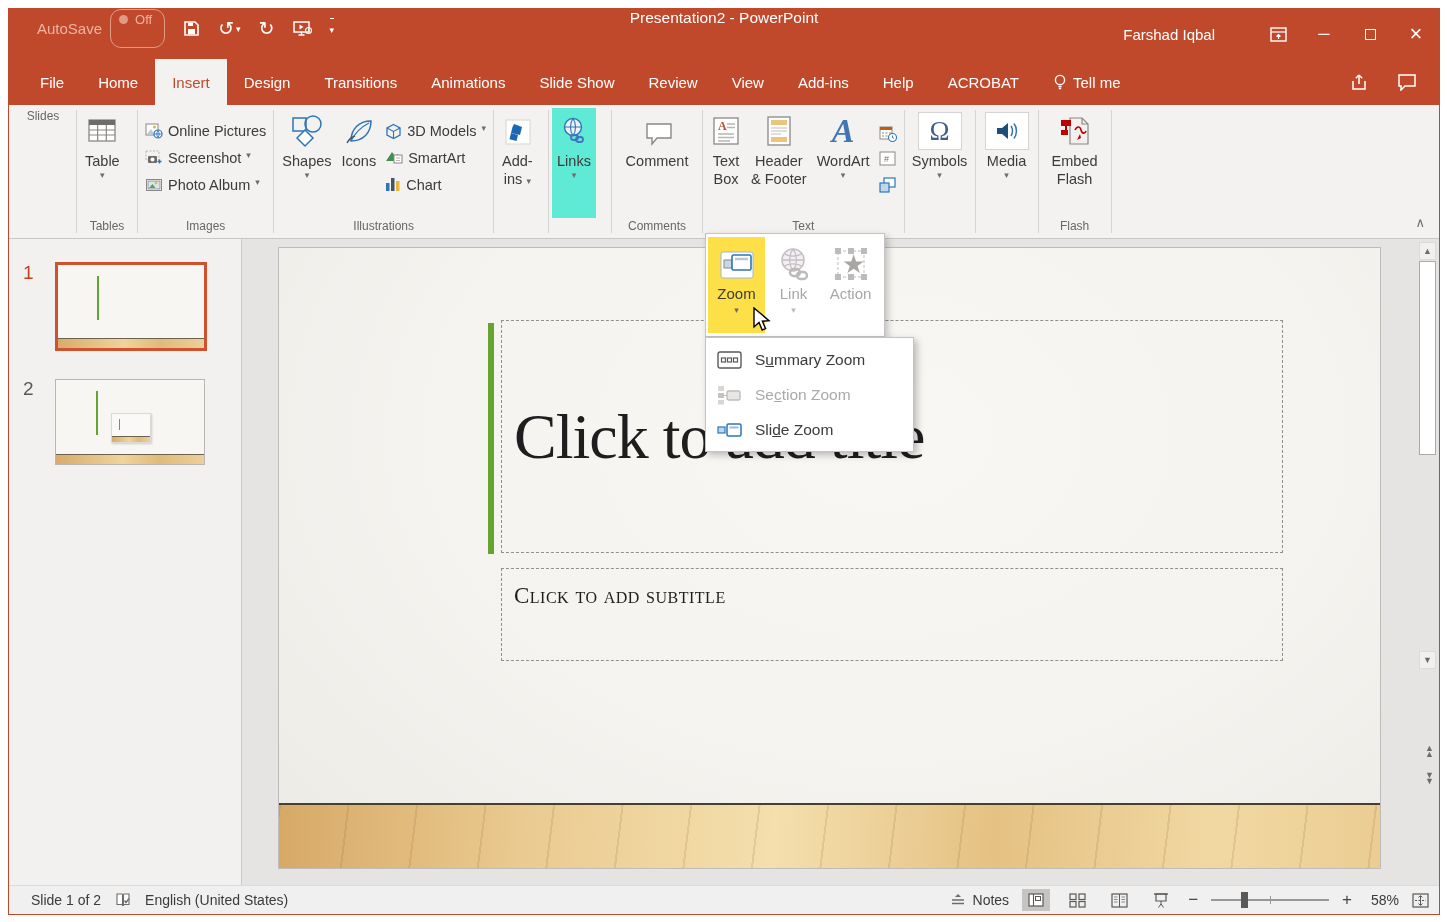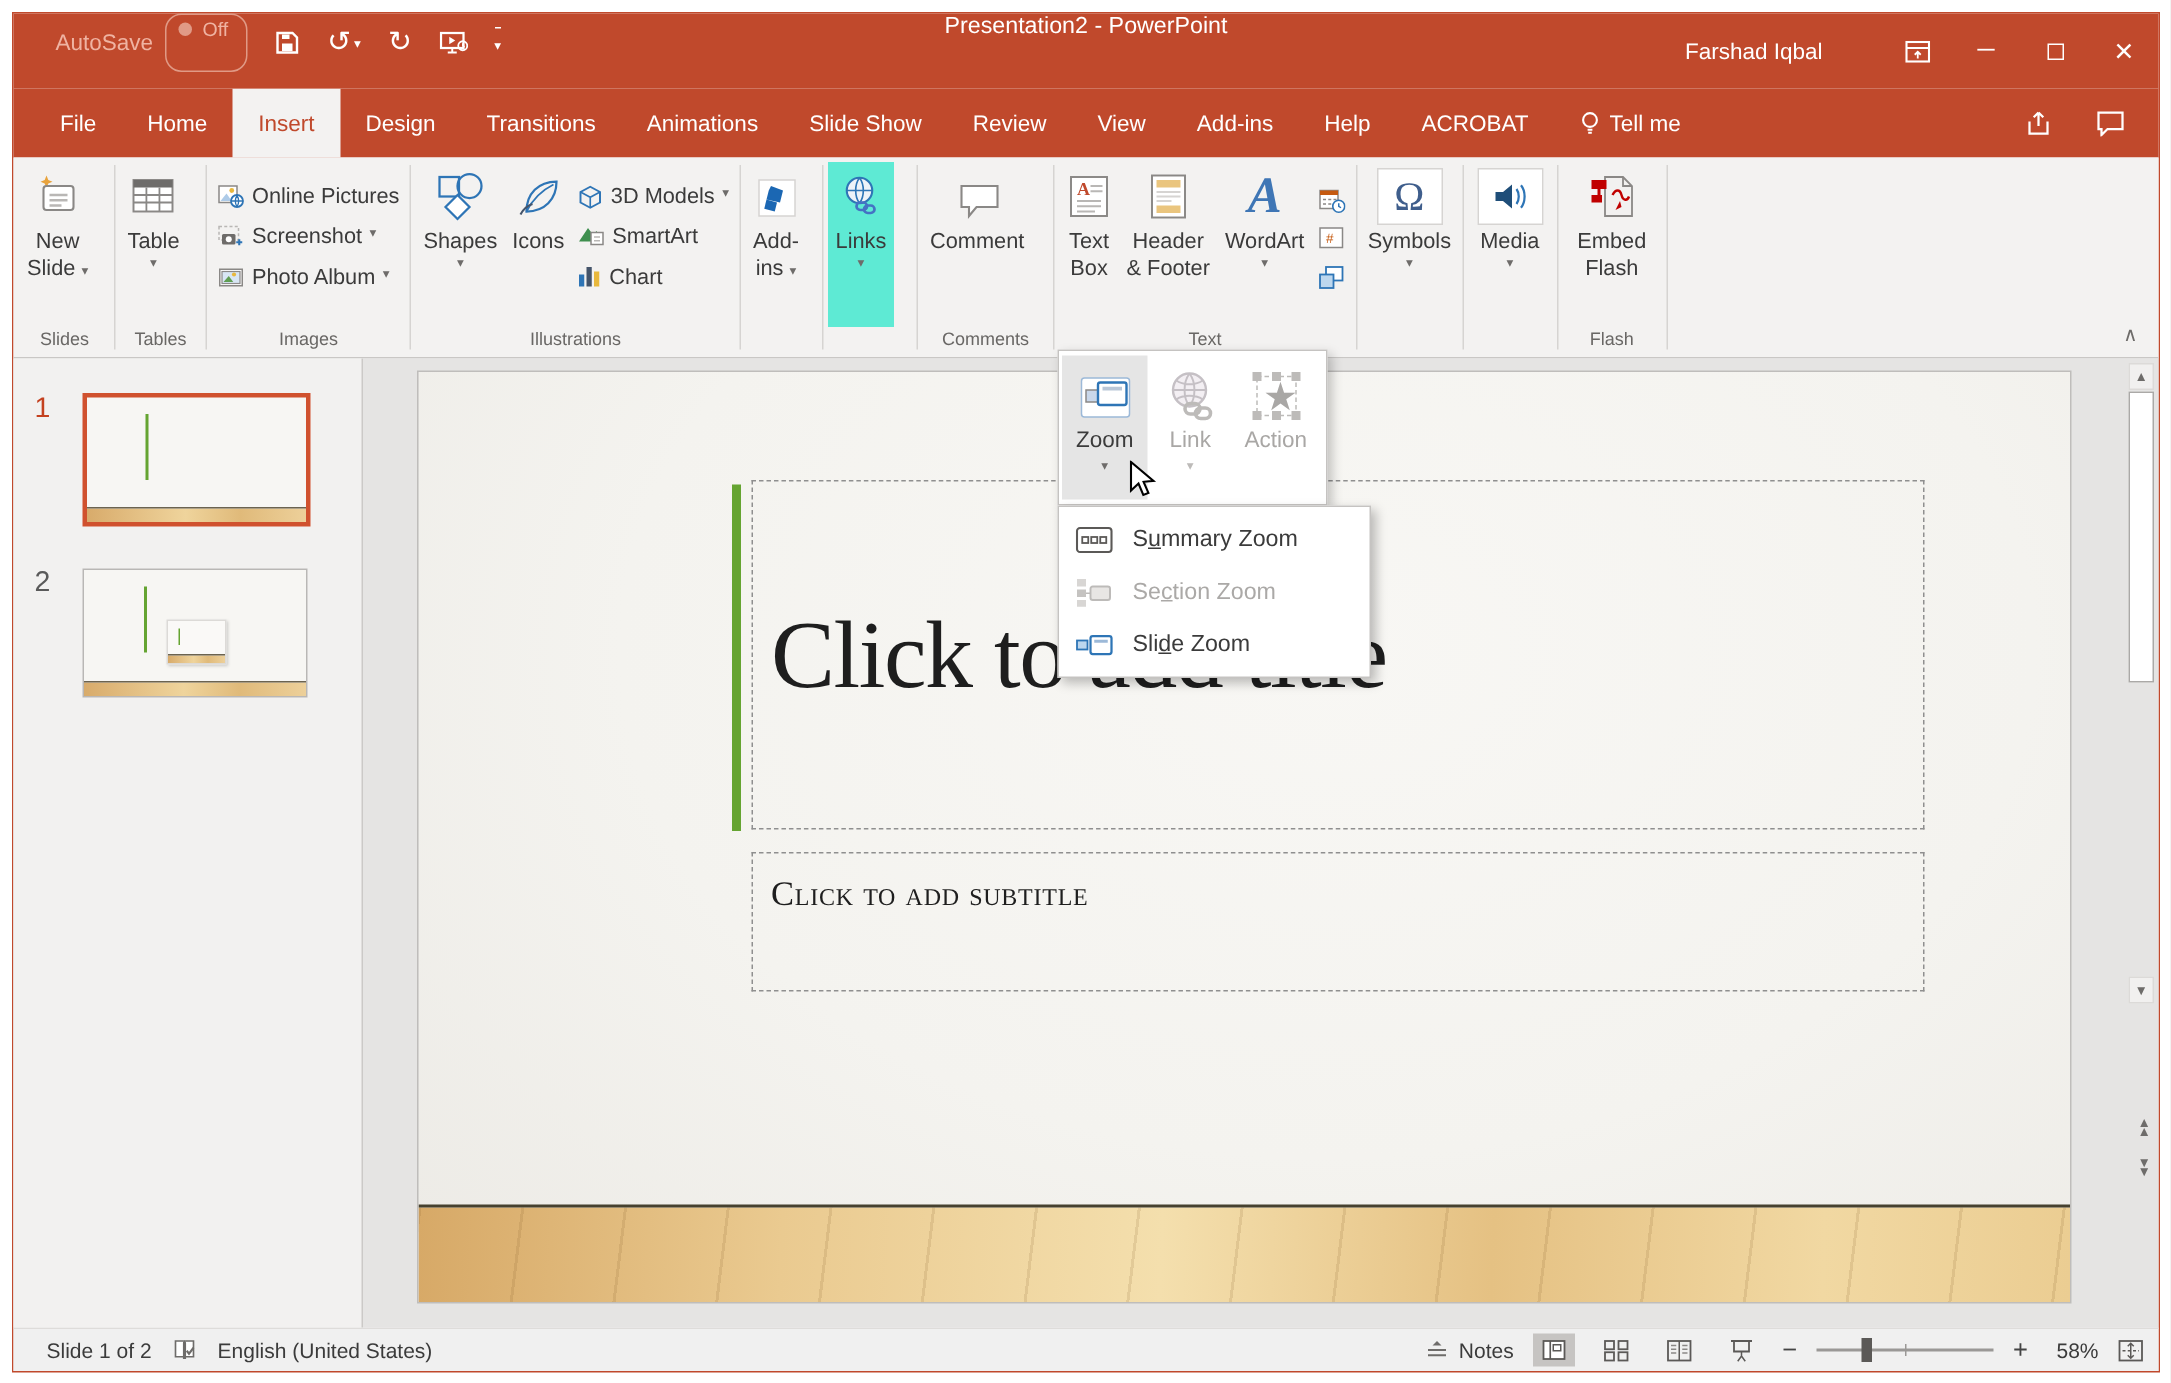--- a/index.html
+++ b/index.html
@@ -86,21 +86,21 @@
   .zt-line{position:absolute;left:0;right:0;top:7px;height:2px;background:#9A9896}
   .zt-tick{position:absolute;left:50%;top:4px;width:1px;height:8px;background:#9A9896}
   .zt-thumb{position:absolute;left:25%;top:0;width:7px;height:16px;background:#5B5957}
   .zoom-sign{font-size:17px;color:#444}
   .zoom-pct{min-width:34px;text-align:right}
   
   .links-dropdown{position:absolute;left:705px;top:233px;width:180px;height:104px;background:#fff;
       border:1px solid #C5C3C1;box-shadow:3px 3px 7px rgba(0,0,0,.22);display:flex;padding:3px 2px;z-index:40}
   .menu-big{width:57px;display:flex;flex-direction:column;align-items:center;padding-top:6px;font-size:15px;color:#3B3B3B}
   .menu-big .mic{height:42px;display:flex;align-items:center;justify-content:center}
-  .menu-big.hl{background:#e5e5e5}
+  .menu-big.hl{background:#fde047}
   .menu-big.dis{color:#A9A7A5}
   .menu-big .dd{margin-top:3px}
   .zoom-submenu{position:absolute;left:705px;top:337px;width:209px;background:#fff;border:1px solid #C5C3C1;
       box-shadow:3px 3px 7px rgba(0,0,0,.25);padding:4px 0;z-index:45}
   .zs-item{height:35px;display:flex;align-items:center;gap:13px;padding-left:11px;font-size:15.5px;color:#3B3B3B}
   .zs-item.dis{color:#ABA9A7}
   .zs-item .accel{text-decoration:underline}
   .cursor{position:absolute;left:752px;top:307px;z-index:100}
   svg{display:block}
 </style>
@@ -197,33 +197,20 @@
         <svg width="20" height="18" viewBox="0 0 20 18">
             <path d="M2 2h16v11H8l-4 4v-4H2z" fill="none" stroke="#fff" stroke-width="1.5"></path>
           </svg>
       </span>
     </div>
   </div>
 
   <div class="ribbon">
 
     <div class="rgroup" style="width:62px">
-      <div class="rg-body">
-        <div class="rbtn">
-          <span class="ric">
-            <svg width="32" height="32" viewBox="0 0 32 32">
-                <path d="M9 2l1.2 3L13 6.2 10.2 7.4 9 10.4 7.8 7.4 5 6.2 7.8 5z" fill="#E8A33D"></path>
-                <rect x="7" y="9" width="20" height="16" rx="2" fill="#fff" stroke="#8A8886" stroke-width="1.4"></rect>
-                <path d="M11 15h12M11 18.5h12M11 22h8" stroke="#B9B7B5" stroke-width="1.6"></path>
-              </svg>
-          </span>
-          <span>New</span>
-          <span><span>Slide</span> <span class="dd">▾</span></span>
-        </div>
-      </div>
       <div class="rg-label">Slides</div>
     </div>
     <div class="rdiv"></div>
 
     <div class="rgroup" style="width:56px">
       <div class="rg-body">
         <div class="rbtn">
           <span class="ric">
             <svg width="30" height="28" viewBox="0 0 30 28">
                 <rect x="2" y="3" width="26" height="21" fill="#fff" stroke="#8A8886" stroke-width="1.3"></rect>
@@ -363,21 +350,21 @@
           </span>
           <span>Links</span>
           <span class="dd">▾</span>
         </div>
       </div>
       <div class="rg-label"></div>
     </div>
     <div class="rdiv"></div>
 
     <div class="rgroup" style="width:86px">
-      <div class="rg-body" style="">
+      <div class="rg-body" style="justify-content:center">
         <div class="rbtn">
           <span class="ric">
             <svg width="36" height="34" viewBox="0 0 36 34">
                 <path d="M10 6l2.5v0M13 2v8M9 6h8" stroke="#6DA97C" stroke-width="4"></path>
                 <path d="M8 10h24v14H18l-5 6v-6H8z" fill="#fff" stroke="#8A8886" stroke-width="1.4"></path>
               </svg>
           </span>
           <span>Comment</span>
         </div>
       </div>

